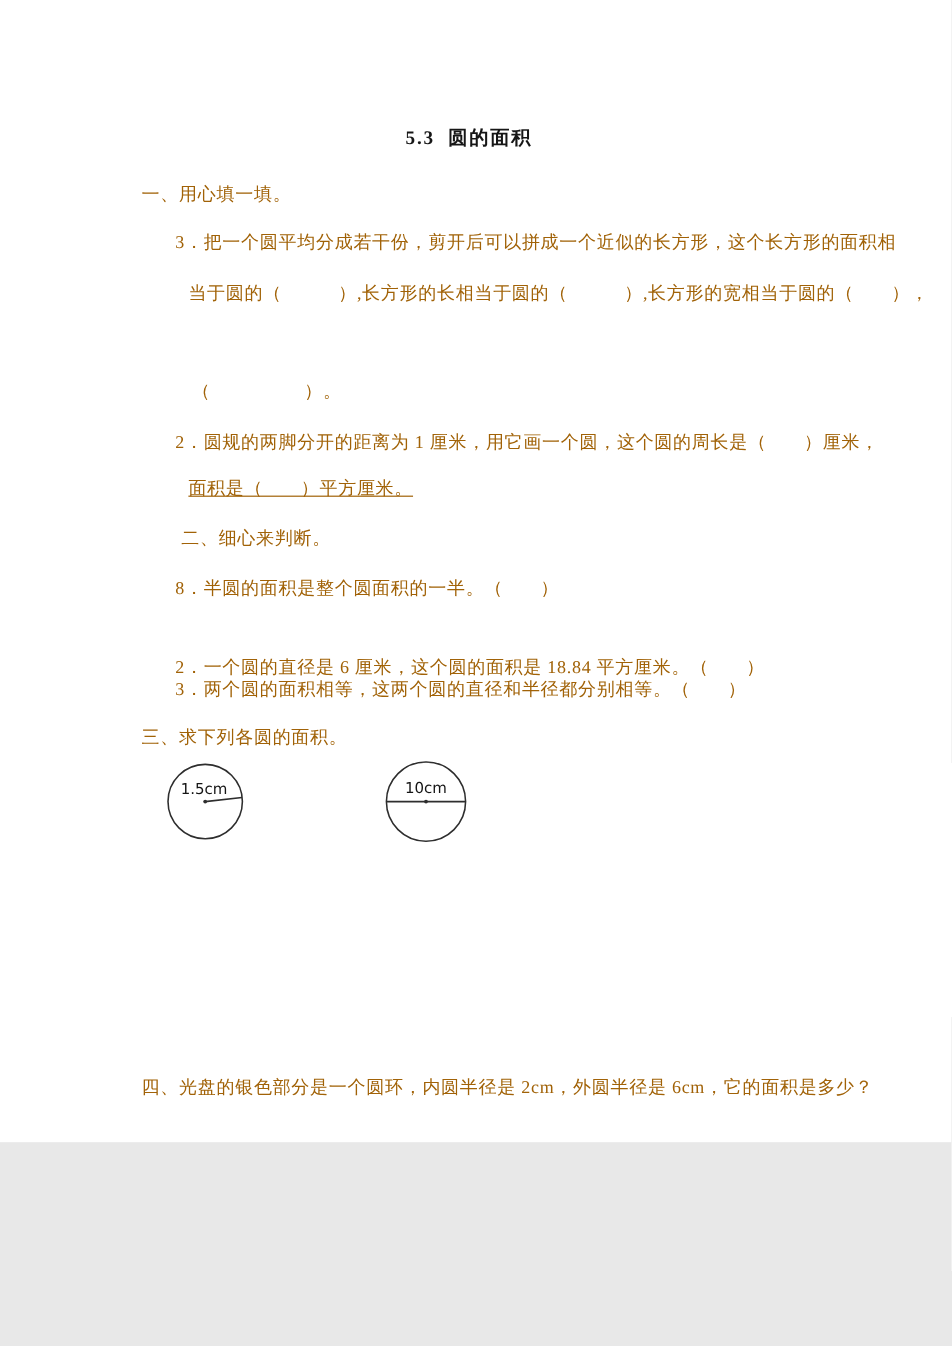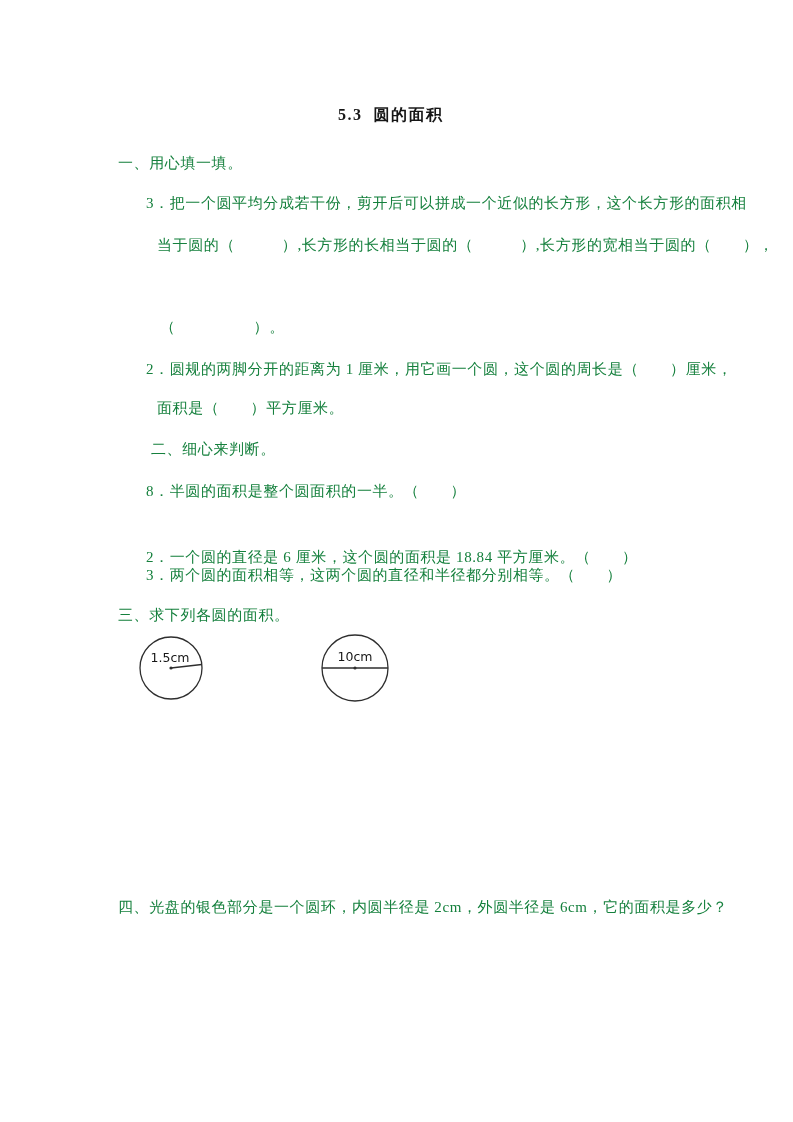--- a/index.html
+++ b/index.html
@@ -1,31 +1,31 @@
 <!DOCTYPE html>
 <html><head>
 <meta charset="utf-8">
 <style>
   html,body { margin:0; padding:0; background:#e8e8e8; }
   .page {
     position:relative;
-    width:793px; height:1122px;
+    width:793px; height:952px;
     margin:0 auto;
     background:#ffffff;
     overflow:hidden;
     font-family:"Liberation Serif","DejaVu Serif",serif;
     color:#212121;
   }
   .line {
     position:absolute;
     white-space:pre;
     font-size:15px;
     letter-spacing:0.6px;
     line-height:1.2;
-    color:#15803d;
+    color:#a16207;
   }
   .page-title {
     position:absolute;
     font-size:16px;
     font-weight:bold;
     letter-spacing:1.5px;
     white-space:pre;
     color:#161616;
   }
   .circle-fig { position:absolute; }
@@ -43,21 +43,21 @@
 
 <div class="page">
 
   <div class="page-title" style="left:338px; top:105px;">5.3  圆的面积</div>
 
   <div class="line" style="left:118px; top:154px;">一、用心填一填。</div>
   <div class="line" style="left:146px; top:194px;">3．把一个圆平均分成若干份，剪开后可以拼成一个近似的长方形，这个长方形的面积相</div>
   <div class="line" style="left:157px; top:236px;">当于圆的（　　　）,长方形的长相当于圆的（　　　）,长方形的宽相当于圆的（　　），</div>
   <div class="line" style="left:160px; top:318px;">（　　　　　）。</div>
   <div class="line" style="left:146px; top:360px;">2．圆规的两脚分开的距离为 1 厘米，用它画一个圆，这个圆的周长是（　　）厘米，</div>
-  <div class="line" style="left:157px; top:399px;">面积是（　　）平方厘米。</div>
+  <div class="line" style="left:157px; top:399px;text-decoration:underline;">面积是（　　）平方厘米。</div>
 
   <div class="line" style="left:118px; top:440px;margin-left:33px;">二、细心来判断。</div>
   <div class="line" style="left:146px; top:482px;">8．半圆的面积是整个圆面积的一半。（　　）</div>
   <div class="line" style="left:146px; top:524px;margin-top:24px;">2．一个圆的直径是 6 厘米，这个圆的面积是 18.84 平方厘米。（　　）</div>
   <div class="line" style="left:146px; top:566px;">3．两个圆的面积相等，这两个圆的直径和半径都分别相等。（　　）</div>
 
   <div class="line" style="left:118px; top:606px;">三、求下列各圆的面积。</div>
 
   <svg class="circle-fig" style="left:138px; top:634px;" width="68" height="68" viewBox="0 0 68 68">
     <circle class="stroke" cx="33" cy="34" r="31"></circle>

